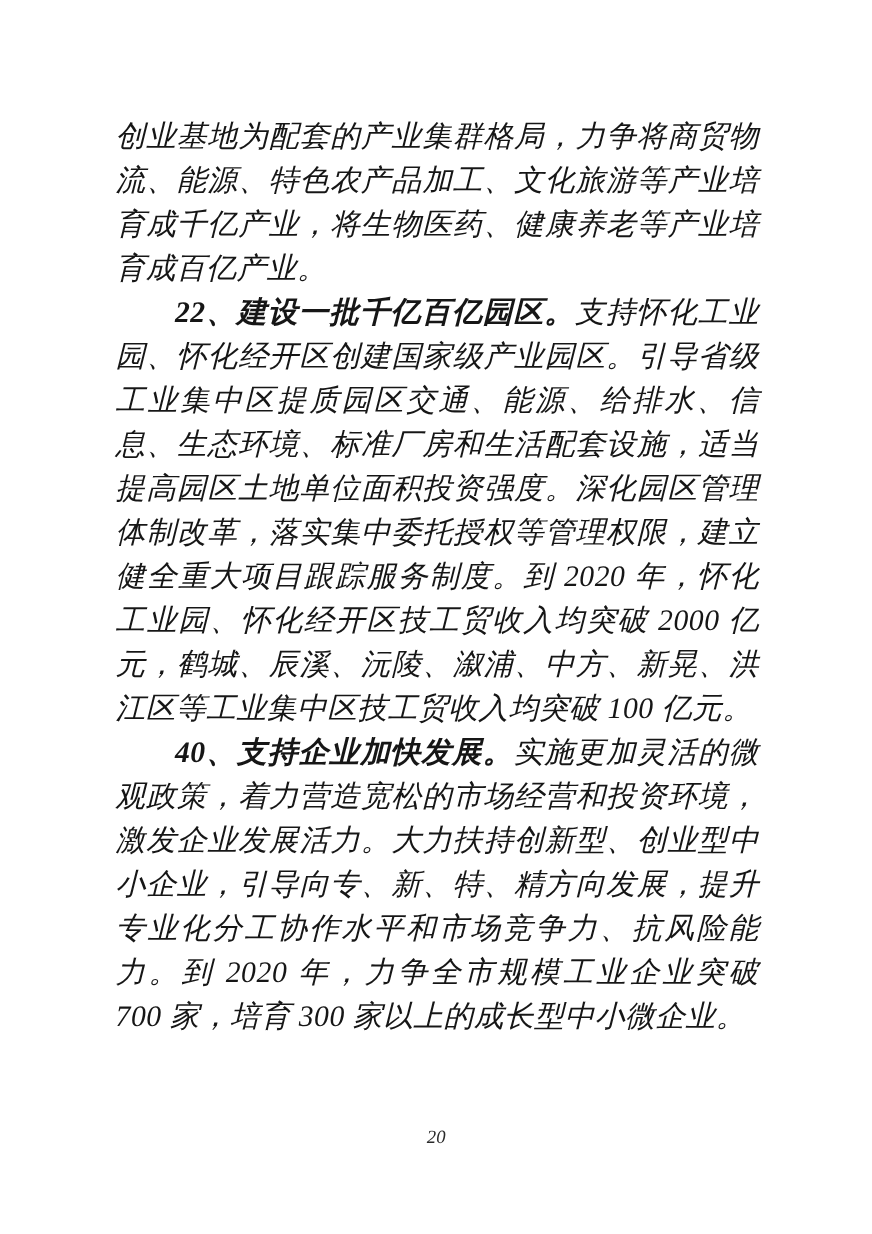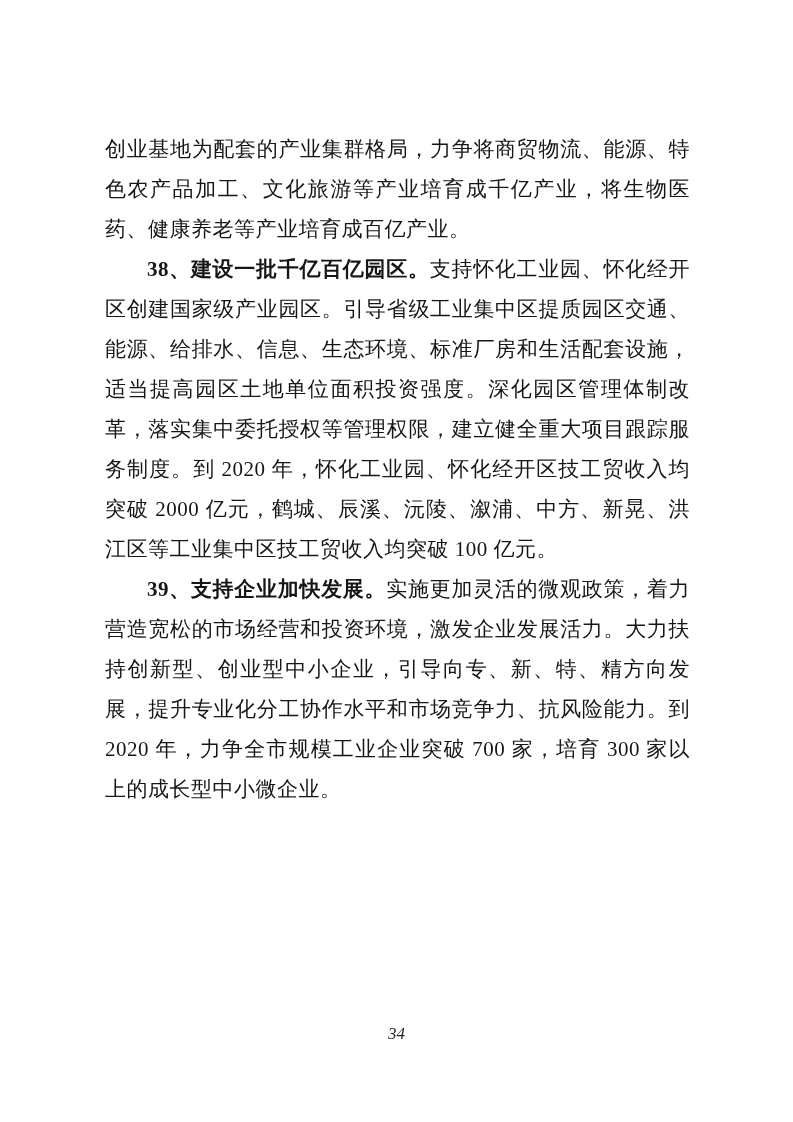--- a/index.html
+++ b/index.html
@@ -17,26 +17,27 @@
     height: 1122px;
     margin: 0 auto;
     background: var(--paper);
     overflow: hidden;
     font-family: "Liberation Serif", "DejaVu Serif", serif;
     color: var(--ink);
   }
   .content {
     position: absolute;
     left: 105px;
-    top: 129px;
+    top: 104px;
     width: 585px;
-    font-size: 21px;
+    font-size: 27px;
     line-height: 40px;
     text-align: justify;
     letter-spacing: 0.5px;
+    font-style: italic;
   }
   .para {
     margin: 0;
     text-indent: 2em;
   }
   .para.no-indent {
     text-indent: 0;
   }
   .para .lead {
     font-weight: bold;
@@ -57,25 +58,25 @@
 
 <div class="page">
 
   <div class="content">
 
     <p class="para no-indent">
       <span class="body-text">创业基地为配套的产业集群格局，力争将商贸物流、能源、特色农产品加工、文化旅游等产业培育成千亿产业，将生物医药、健康养老等产业培育成百亿产业。</span>
     </p>
 
     <p class="para">
-      <span class="lead">38、建设一批千亿百亿园区。</span><span class="body-text">支持怀化工业园、怀化经开区创建国家级产业园区。引导省级工业集中区提质园区交通、能源、给排水、信息、生态环境、标准厂房和生活配套设施，适当提高园区土地单位面积投资强度。深化园区管理体制改革，落实集中委托授权等管理权限，建立健全重大项目跟踪服务制度。到 2020 年，怀化工业园、怀化经开区技工贸收入均突破 2000 亿元，鹤城、辰溪、沅陵、溆浦、中方、新晃、洪江区等工业集中区技工贸收入均突破 100 亿元。</span>
+      <span class="lead">22、建设一批千亿百亿园区。</span><span class="body-text">支持怀化工业园、怀化经开区创建国家级产业园区。引导省级工业集中区提质园区交通、能源、给排水、信息、生态环境、标准厂房和生活配套设施，适当提高园区土地单位面积投资强度。深化园区管理体制改革，落实集中委托授权等管理权限，建立健全重大项目跟踪服务制度。到 2020 年，怀化工业园、怀化经开区技工贸收入均突破 2000 亿元，鹤城、辰溪、沅陵、溆浦、中方、新晃、洪江区等工业集中区技工贸收入均突破 100 亿元。</span>
     </p>
 
     <p class="para">
-      <span class="lead">39、支持企业加快发展。</span><span class="body-text">实施更加灵活的微观政策，着力营造宽松的市场经营和投资环境，激发企业发展活力。大力扶持创新型、创业型中小企业，引导向专、新、特、精方向发展，提升专业化分工协作水平和市场竞争力、抗风险能力。到 2020 年，力争全市规模工业企业突破 700 家，培育 300 家以上的成长型中小微企业。</span>
+      <span class="lead">40、支持企业加快发展。</span><span class="body-text">实施更加灵活的微观政策，着力营造宽松的市场经营和投资环境，激发企业发展活力。大力扶持创新型、创业型中小企业，引导向专、新、特、精方向发展，提升专业化分工协作水平和市场竞争力、抗风险能力。到 2020 年，力争全市规模工业企业突破 700 家，培育 300 家以上的成长型中小微企业。</span>
     </p>
 
 
   </div>
 
-  <div class="page-number">34</div>
+  <div class="page-number">20</div>
 
 </div>
 
 </body></html>

